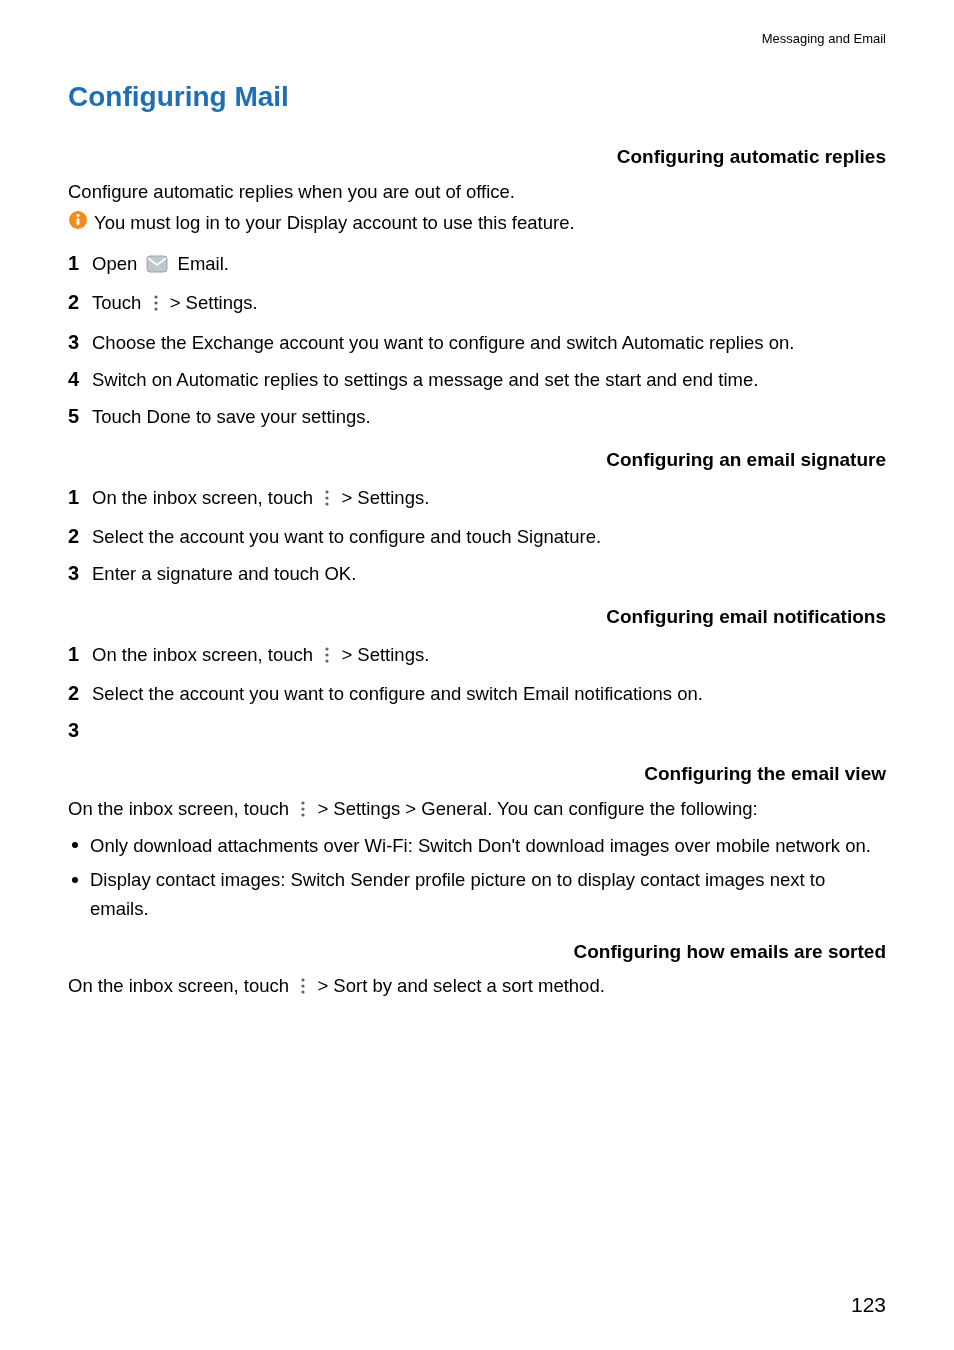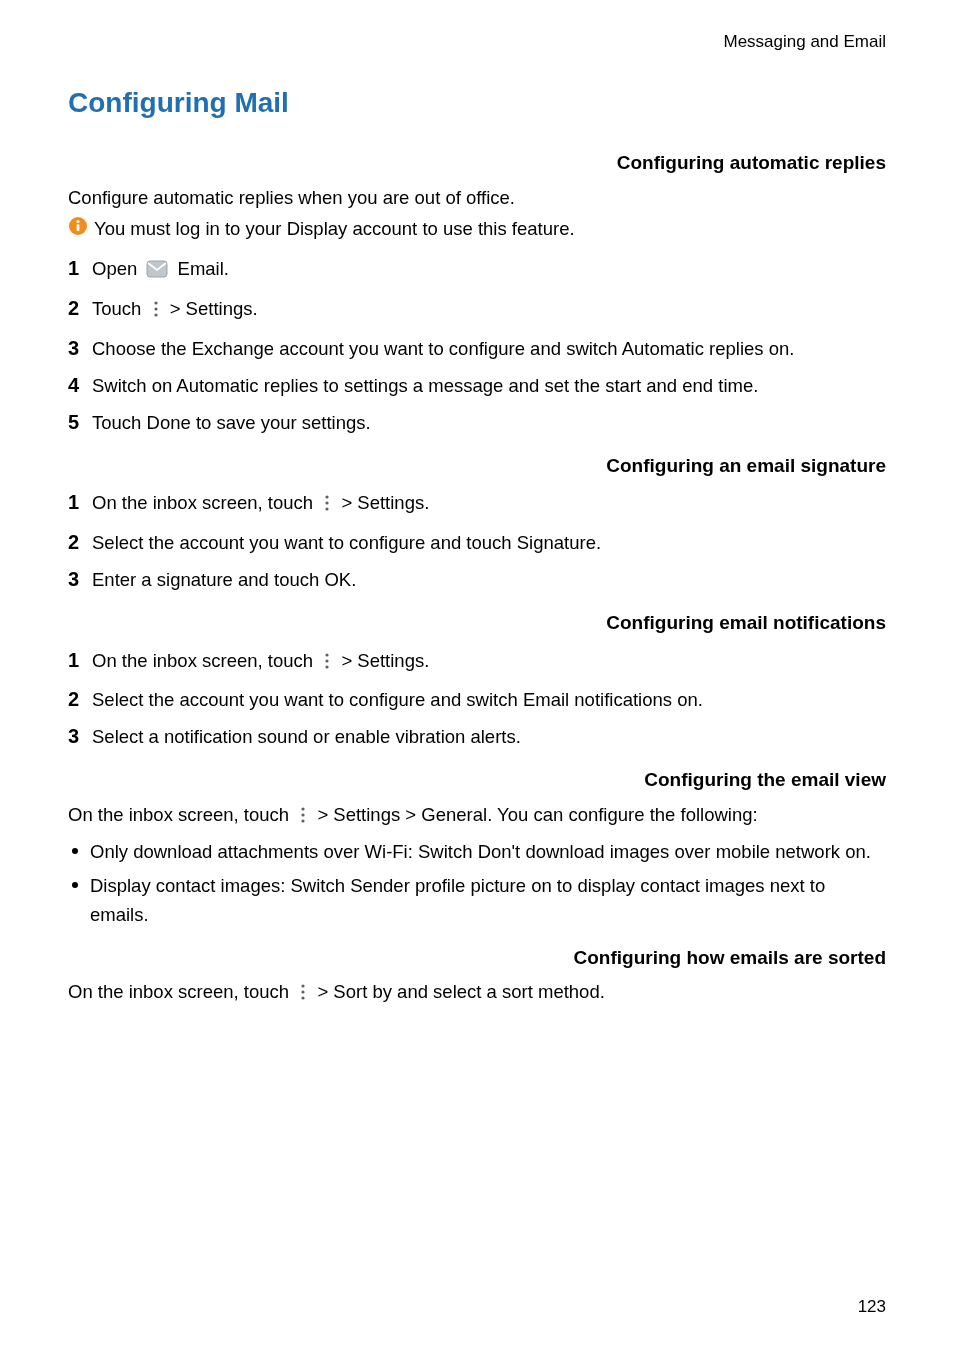--- a/index.html
+++ b/index.html
@@ -9,21 +9,21 @@
       font-family: Arial, Helvetica, sans-serif;
       color: #000;
       background: #fff;
       padding: 30px 68px 30px 68px;
       position: relative;
       font-size: 18.5px;
       line-height: 1.45;
     }
     .header-label {
       text-align: right;
-      font-size: 17px;
+      font-size: 13px;
       margin-bottom: 28px;
     }
     h1.page-title {
       color: #1f6fb2;
       font-size: 28px;
       font-weight: bold;
       margin-bottom: 26px;
     }
     .section-heading {
       font-weight: bold;
@@ -82,21 +82,21 @@
       top: 0.55em;
       width: 6px;
       height: 6px;
       background: #000;
       border-radius: 50%;
     }
     .page-number {
       position: absolute;
       bottom: 30px;
       right: 68px;
-      font-size: 17px;
+      font-size: 21px;
     }
     .b { font-weight: normal; }
     p.para { margin: 4px 0 4px 0; }
   </style>
 </head>
 <body>
 
 <div class="header-label">Messaging and Email</div>
 
 <h1 class="page-title">Configuring Mail</h1>
@@ -209,23 +209,20 @@
     </span>
   </li>
   <li>
     <span class="num">2</span>
     <span class="step-body">
       <span>Select the account you want to configure and switch </span><span class="b">Email notifications</span><span> on.</span>
     </span>
   </li>
   <li>
     <span class="num">3</span>
-    <span class="step-body">
-      <span>Select a notification sound or enable vibration alerts.</span>
-    </span>
   </li>
 </ol>
 
 <div class="section-heading">Configuring the email view</div>
 <p class="para">
   <span>On the inbox screen, touch </span>
   <span class="inline-icon">
     <svg width="10" height="18" viewBox="0 0 10 18">
       <circle cx="5" cy="3" r="1.6" fill="#5b6266"></circle>
         <circle cx="5" cy="9" r="1.6" fill="#5b6266"></circle>

